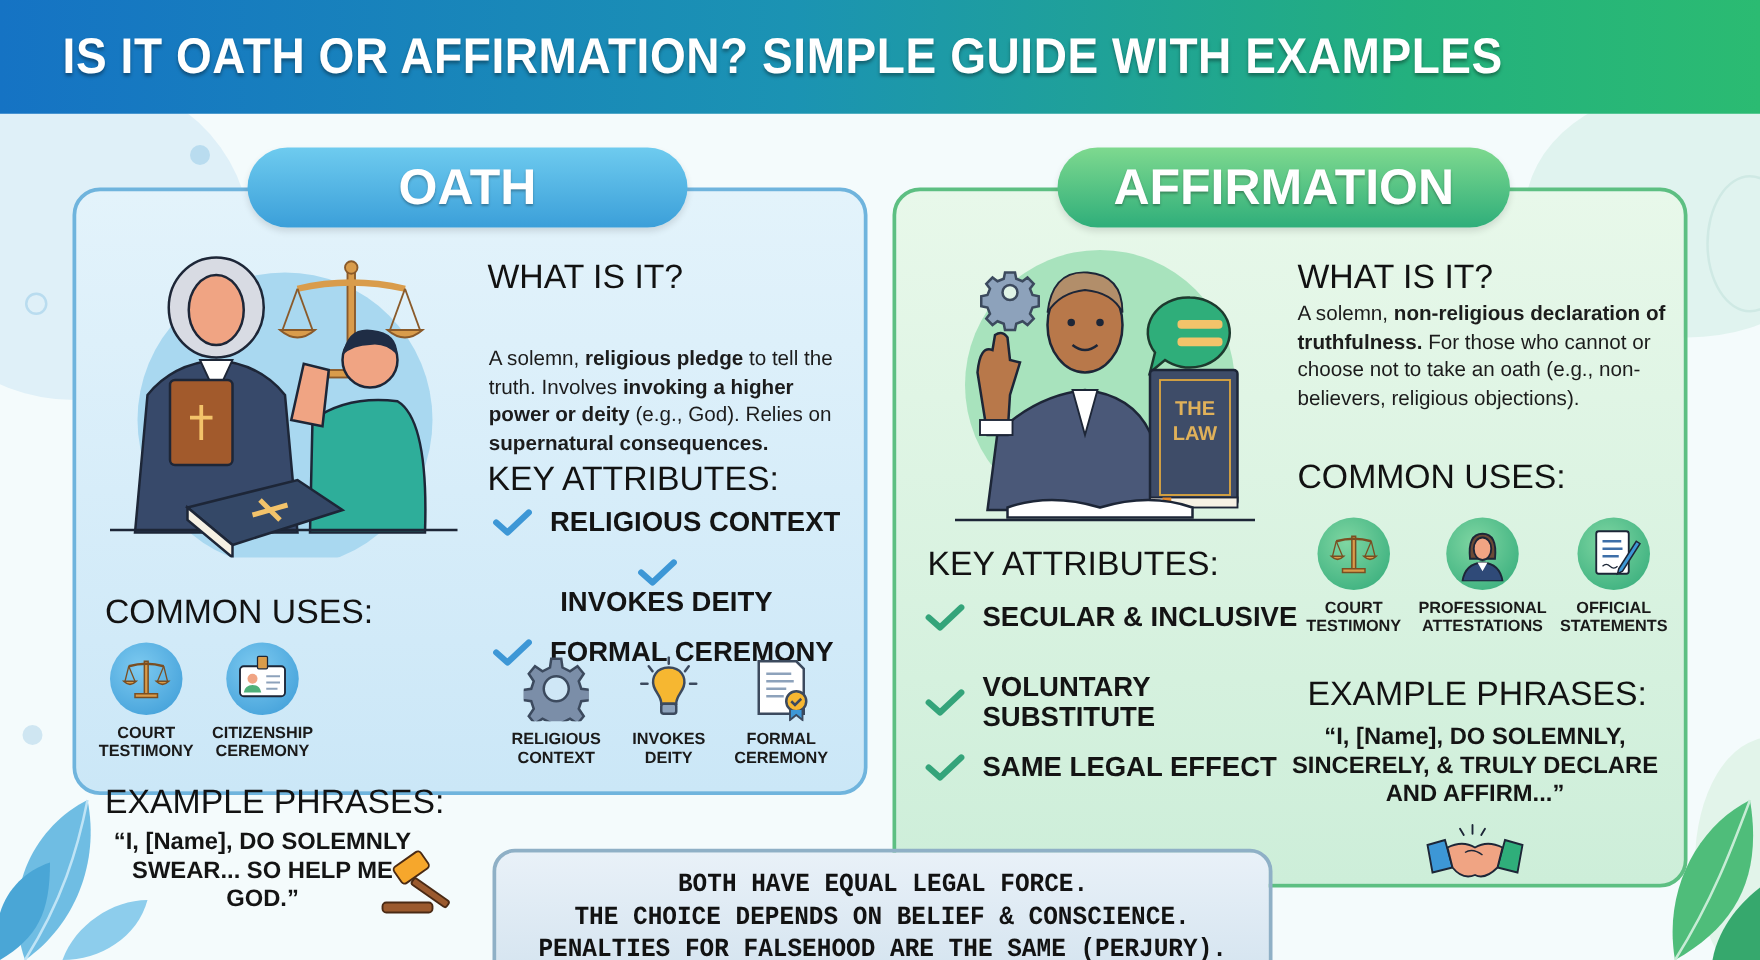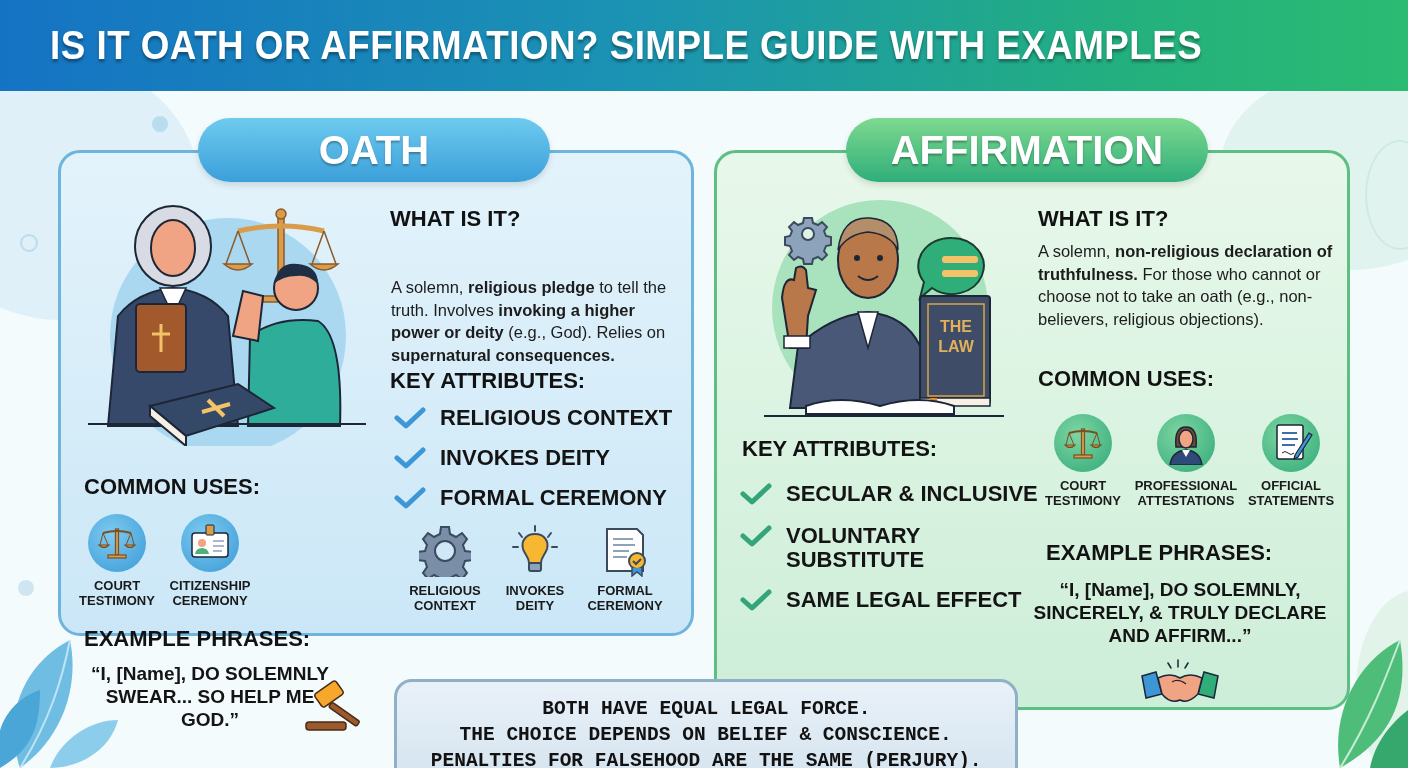--- a/index.html
+++ b/index.html
@@ -36,25 +36,25 @@
     }
     .pill {
       position: absolute; height: 64px; border-radius: 32px;
       display: flex; align-items: center; justify-content: center;
       color: #ffffff; font-weight: 700; font-size: 40px;
       text-shadow: 0 2px 2px rgba(0,0,0,0.3);
       box-shadow: 0 3px 6px rgba(0,0,0,0.12);
     }
     .pill-oath { left: 198px; top: 118px; width: 352px; background: linear-gradient(180deg, #6ecbef 0%, #3b9fd9 100%); }
     .pill-aff { left: 846px; top: 118px; width: 362px; background: linear-gradient(180deg, #7ed98f 0%, #2fae7a 100%); }
-    .h2 { position: absolute; font-weight: 700; font-size: 22px; color: #121212; }
+    .h2 { position: absolute; font-weight: 400; font-size: 27px; color: #121212; }
     .body-text { position: absolute; font-size: 16.5px; line-height: 22.5px; color: #1c1c1c; }
     .body-text b { font-weight: 700; }
     .attr-list { position: absolute; }
-    .attr-item { display: flex; margin-bottom: 10px; }
+    .attr-item { display: flex; align-items: center; margin-bottom: 10px; }
     .attr-item .chk { width: 32px; height: 24px; margin-right: 14px; }
     .attr-item .txt { font-weight: 700; font-size: 22px; color: #141414; line-height: 24px; }
     .icon-row { position: absolute; display: flex; }
     .icon-cell { display: flex; flex-direction: column; align-items: center; }
     .icon-cell .lbl { font-weight: 700; font-size: 13px; line-height: 15px; text-align: center; color: #1a1a1a; margin-top: 6px; }
     .circ { width: 58px; height: 58px; border-radius: 50%; display: flex; align-items: center; justify-content: center; }
     .circ-blue { background: radial-gradient(circle at 40% 35%, #7dcaf0, #3a9ad6); }
     .circ-green { background: radial-gradient(circle at 40% 35%, #7fd6a2, #2fa978); }
     .phrase { position: absolute; font-weight: 700; font-size: 19px; line-height: 23px; text-align: center; color: #141414; }
     .summary {
@@ -140,21 +140,21 @@
 </div>
 
 <div class="h2" style="left:390px; top:368px;">KEY ATTRIBUTES:</div>
 <div class="attr-list" style="left:394px; top:406px;">
   <div class="attr-item" style="margin-bottom:16px;">
     <svg class="chk" viewBox="0 0 32 24">
         <path d="M3 12 L12 20 L29 4" stroke="#3d97d6" stroke-width="5" fill="none" stroke-linecap="round" stroke-linejoin="round"></path>
       </svg>
     <span class="txt">RELIGIOUS CONTEXT</span>
   </div>
-  <div class="attr-item" style="margin-bottom:16px;">
+  <div class="attr-item" style="margin-bottom:16px;flex-direction:column;">
     <svg class="chk" viewBox="0 0 32 24">
         <path d="M3 12 L12 20 L29 4" stroke="#3d97d6" stroke-width="5" fill="none" stroke-linecap="round" stroke-linejoin="round"></path>
       </svg>
     <span class="txt">INVOKES DEITY</span>
   </div>
   <div class="attr-item">
     <svg class="chk" viewBox="0 0 32 24">
         <path d="M3 12 L12 20 L29 4" stroke="#3d97d6" stroke-width="5" fill="none" stroke-linecap="round" stroke-linejoin="round"></path>
       </svg>
     <span class="txt">FORMAL CEREMONY</span>
@@ -295,21 +295,21 @@
   <line x1="14" y1="218" x2="254" y2="218" stroke="#1d2637" stroke-width="2"></line>
 </svg>
 
 <div class="h2" style="left:1038px; top:206px;">WHAT IS IT?</div>
 <div class="body-text" style="left:1038px; top:240px; width:302px;">
   <span>A solemn, </span><b>non-religious declaration of truthfulness.</b><span> For those who cannot or choose not to take an oath (e.g., non-believers, religious objections).</span>
 </div>
 
 <div class="h2" style="left:742px; top:436px;">KEY ATTRIBUTES:</div>
 <div class="attr-list" style="left:740px; top:482px;">
-  <div class="attr-item" style="margin-bottom:18px;">
+  <div class="attr-item" style="margin-bottom:32px;">
     <svg class="chk" viewBox="0 0 32 24">
         <path d="M3 12 L12 20 L29 4" stroke="#34a47a" stroke-width="5" fill="none" stroke-linecap="round" stroke-linejoin="round"></path>
       </svg>
     <span class="txt">SECULAR &amp; INCLUSIVE</span>
   </div>
   <div class="attr-item" style="margin-bottom:16px;">
     <svg class="chk" viewBox="0 0 32 24">
         <path d="M3 12 L12 20 L29 4" stroke="#34a47a" stroke-width="5" fill="none" stroke-linecap="round" stroke-linejoin="round"></path>
       </svg>
     <span class="txt"><span>VOLUNTARY</span><br><span>SUBSTITUTE</span></span>

